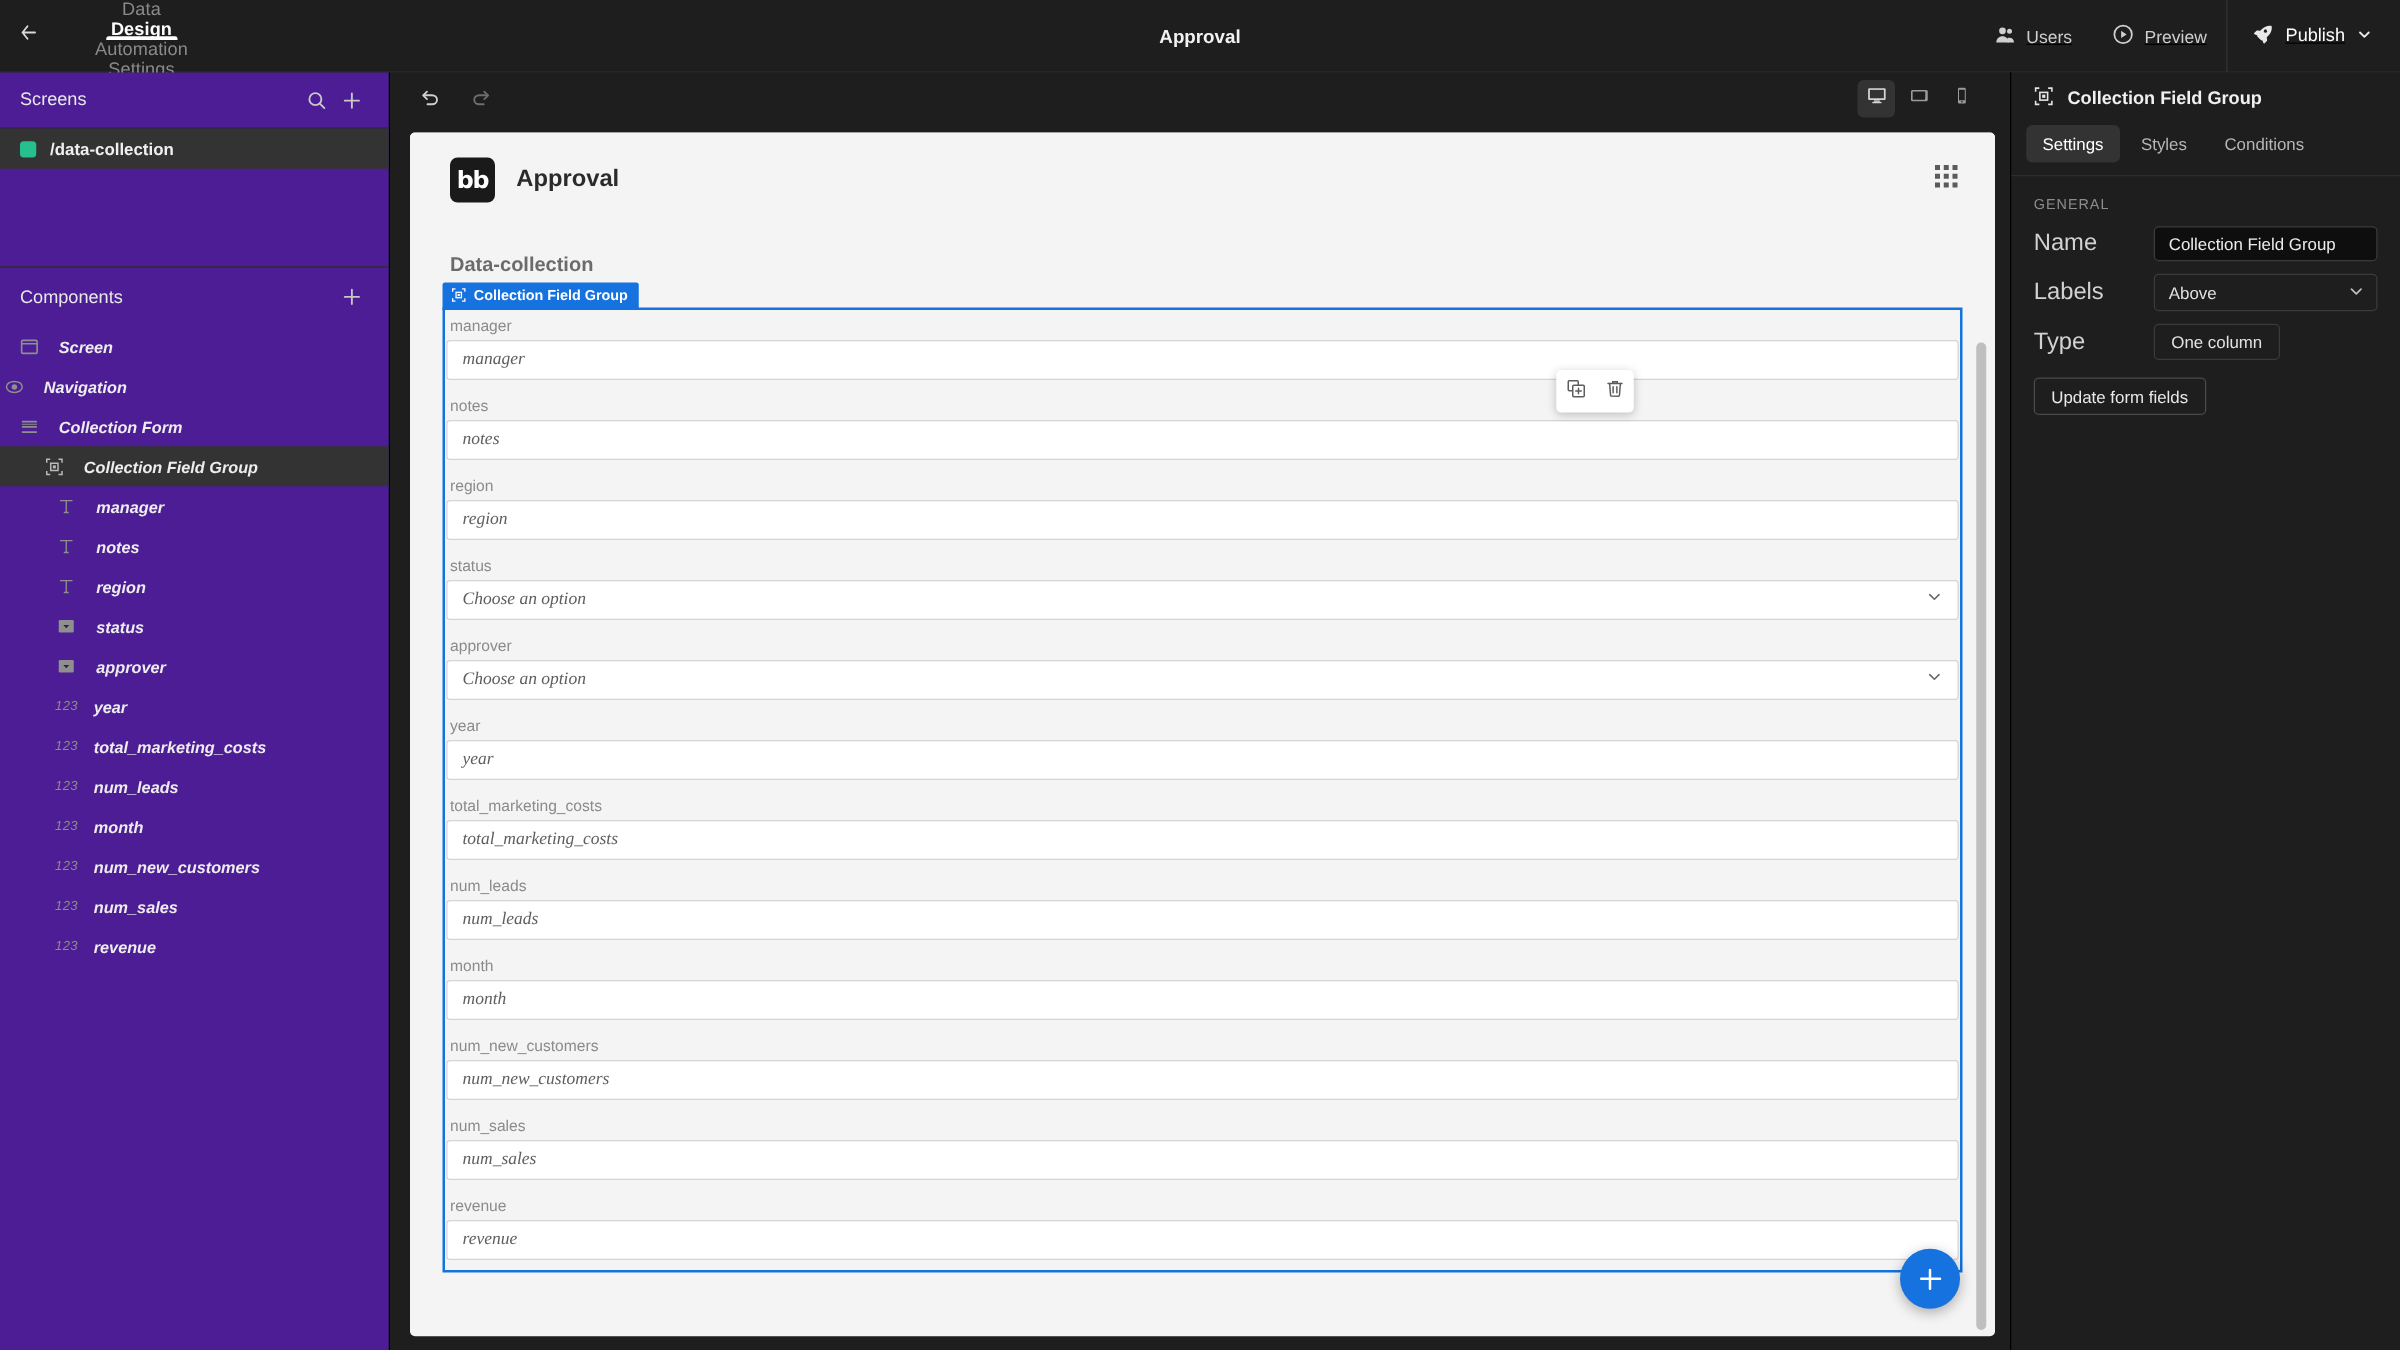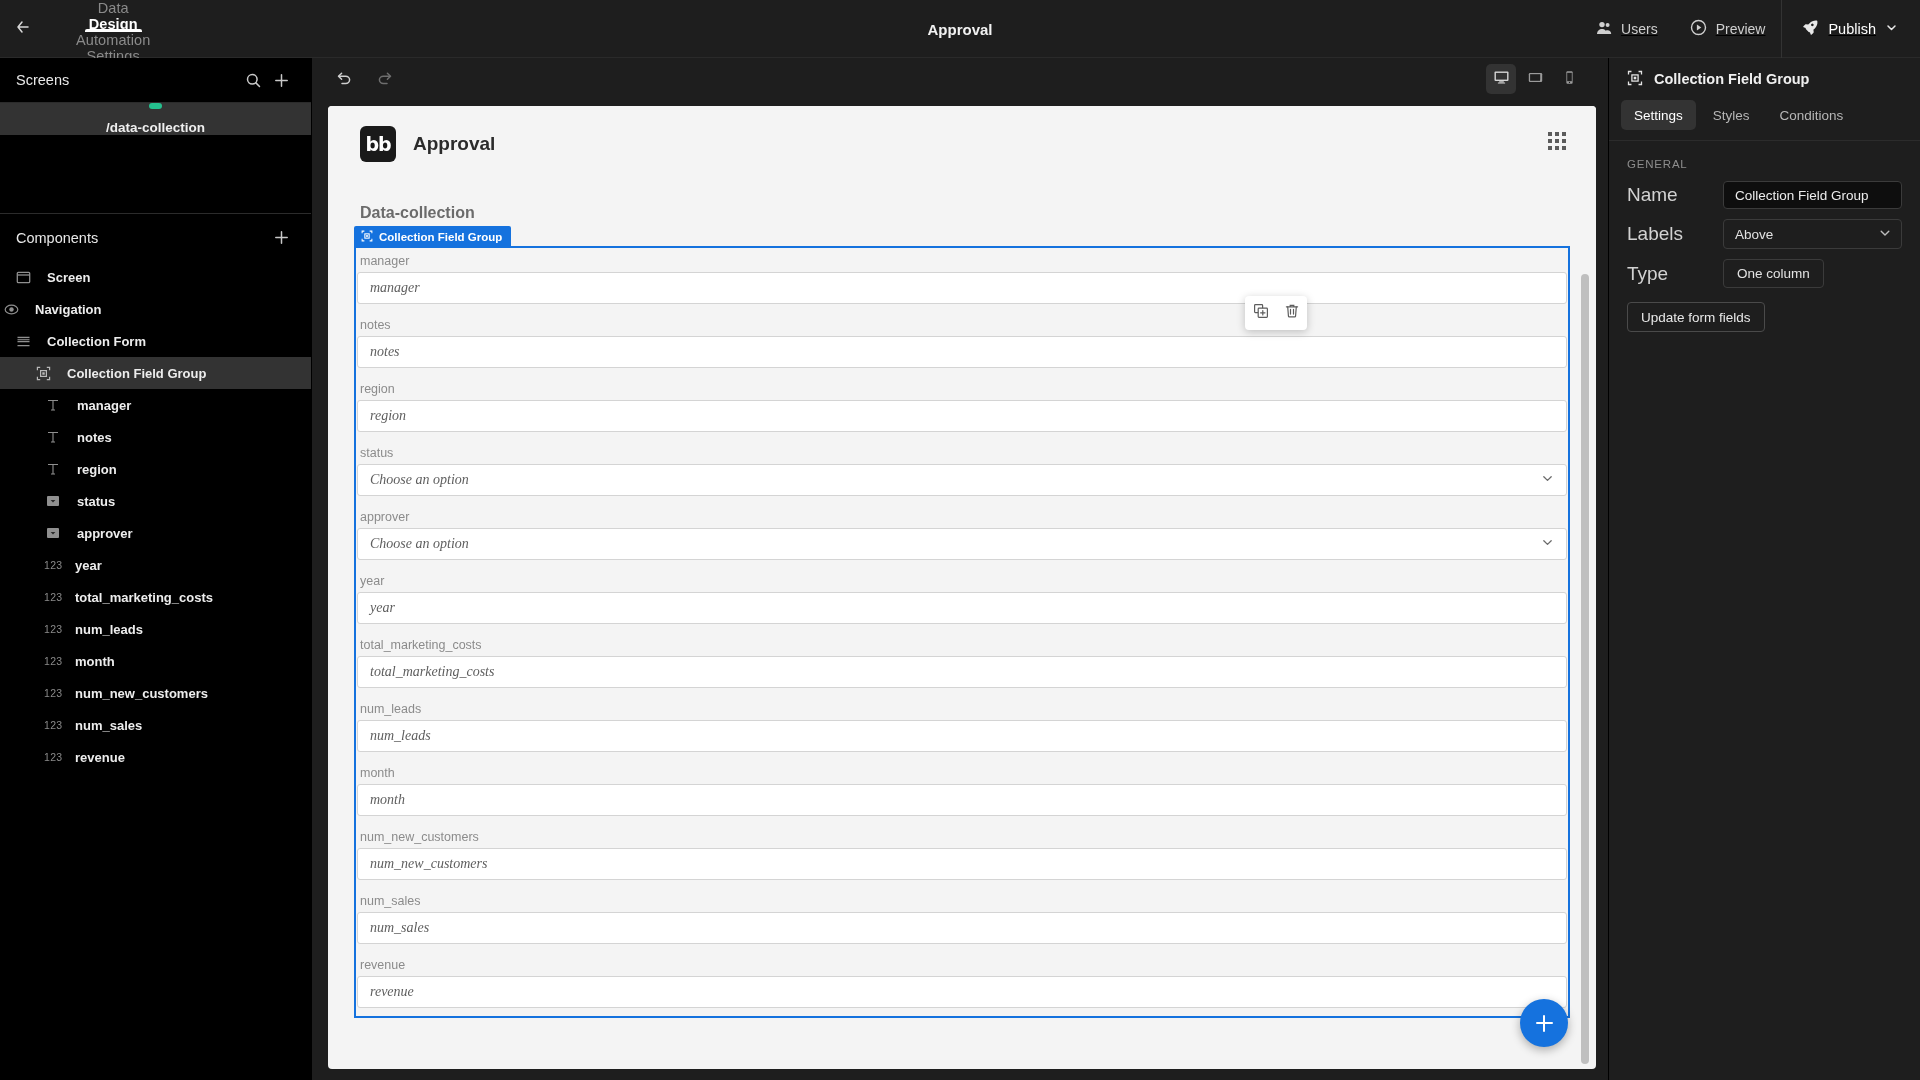--- a/index.html
+++ b/index.html
@@ -60,21 +60,21 @@
   .publish-group {
     display: flex; align-items: center; gap: 9px;
     padding: 0 22px 0 20px; height: 58px;
     color: #ffffff; font-size: 14.5px; cursor: pointer;
   }
 
   
   .sidebar {
     position: absolute; top: 58px; left: 0;
     width: 312px; height: 1022px;
-    background: #000000;
+    background: #4c1d95;
     border-right: 1px solid #000000;
   }
   .panel-head {
     height: 45px;
     display: flex; align-items: center;
     padding: 0 16px 0 16px;
     color: #e8e8e8; font-size: 14.5px;
     border-bottom: 1px solid #2b2b2b;
   }
   .panel-head .ph-title { flex: 1; }
@@ -82,21 +82,20 @@
     width: 28px; height: 28px;
     display: flex; align-items: center; justify-content: center;
     cursor: pointer; color: #c8c8c8;
   }
   .screens-list { padding: 0; }
   .screen-row {
     height: 32px;
     display: flex; align-items: center; gap: 11px;
     padding: 0 16px;
     cursor: pointer;
-    flex-direction: column;
   }
   .screen-row.selected { background: #333333; }
   .screen-dot {
     width: 13px; height: 13px; border-radius: 3px;
     background: #25c08e;
   }
   .screen-name { color: #efefef; font-size: 13.5px; font-weight: bold; }
 
   .components-section {
     position: absolute; top: 155px; left: 0; right: 0;
@@ -108,20 +107,21 @@
     color: #e8e8e8; font-size: 14.5px;
     border-top: 1px solid #2b2b2b;
   }
   .comp-head .ph-title { flex: 1; }
   .comp-list { }
   .comp-row {
     height: 32px;
     display: flex; align-items: center;
     padding: 0 16px;
     cursor: pointer;
+    font-style: italic;
   }
   .comp-row.selected { background: #333333; }
   .comp-icon {
     width: 22px; display: flex; align-items: center; justify-content: flex-start;
     color: #8f8f8f;
     flex: 0 0 auto;
   }
   .comp-label {
     color: #ededed; font-size: 13px; font-weight: bold;
     margin-left: 9px;

